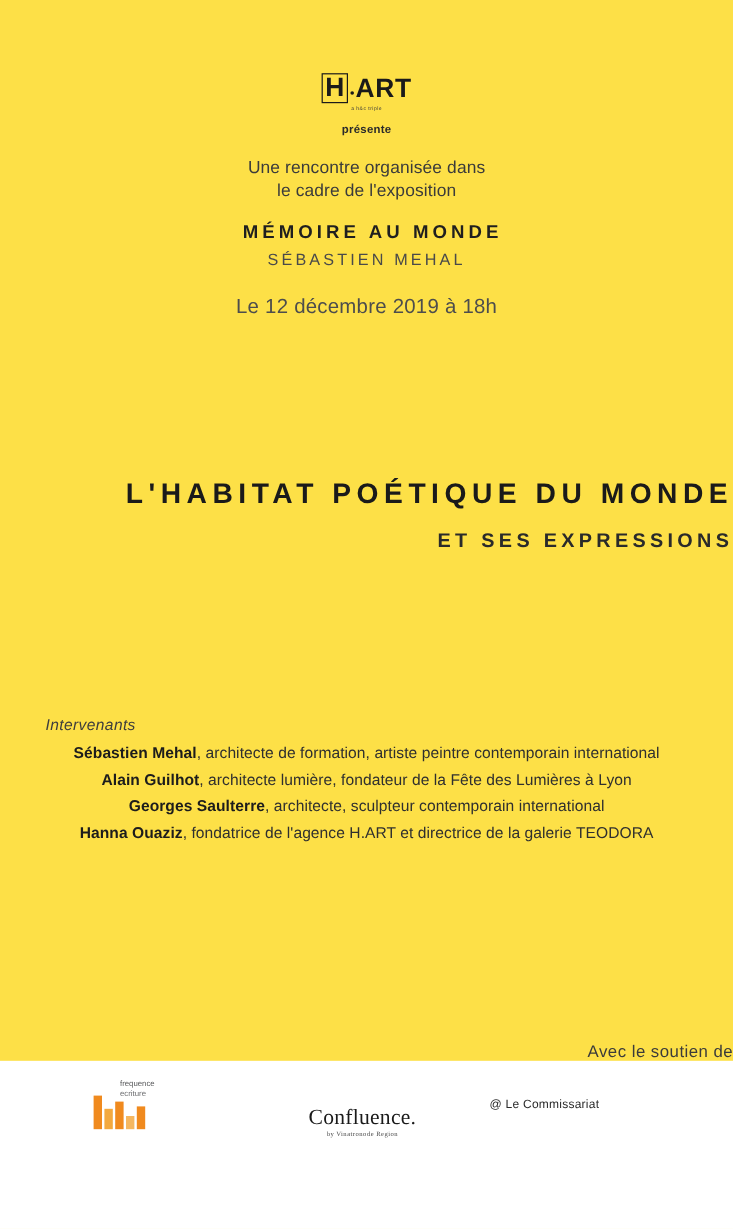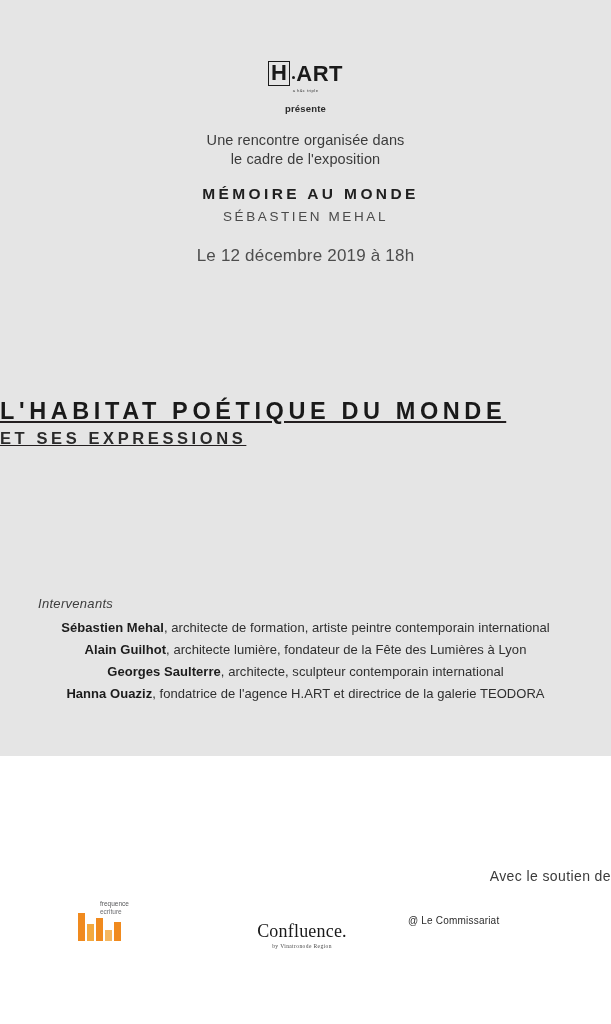--- a/index.html
+++ b/index.html
@@ -12,22 +12,22 @@
     height: 1024px;
     font-family: "Liberation Sans", sans-serif;
     color: #231f20;
     position: relative;
     overflow: hidden;
   }
 
   .page {
     position: relative;
     width: 611px;
-    height: 756px;
-    background: #e5e5e5;
+    height: 884px;
+    background: #fde047;
   }
 
   
   .logo-block {
     position: absolute;
     top: 62px;
     left: 0;
     width: 611px;
     text-align: center;
   }
@@ -106,32 +106,31 @@
     color: #4d4d4d;
     letter-spacing: 0.2px;
   }
 
   
   .headline-wrap {
     position: absolute;
     top: 398px;
     left: 0;
     width: 611px;
-    text-align: left;
-    text-decoration: underline;
+    text-align: right;
   }
   .headline {
     font-size: 23.5px;
     font-weight: 700;
     letter-spacing: 4.6px;
     color: #1a1a1a;
     white-space: nowrap;
   }
   .subheadline {
-    margin-top: 4px;
+    margin-top: 17px;
     font-size: 16.5px;
     font-weight: 700;
     letter-spacing: 3.6px;
     color: #2a2a2a;
   }
 
   
   .speakers {
     position: absolute;
     top: 596px;

